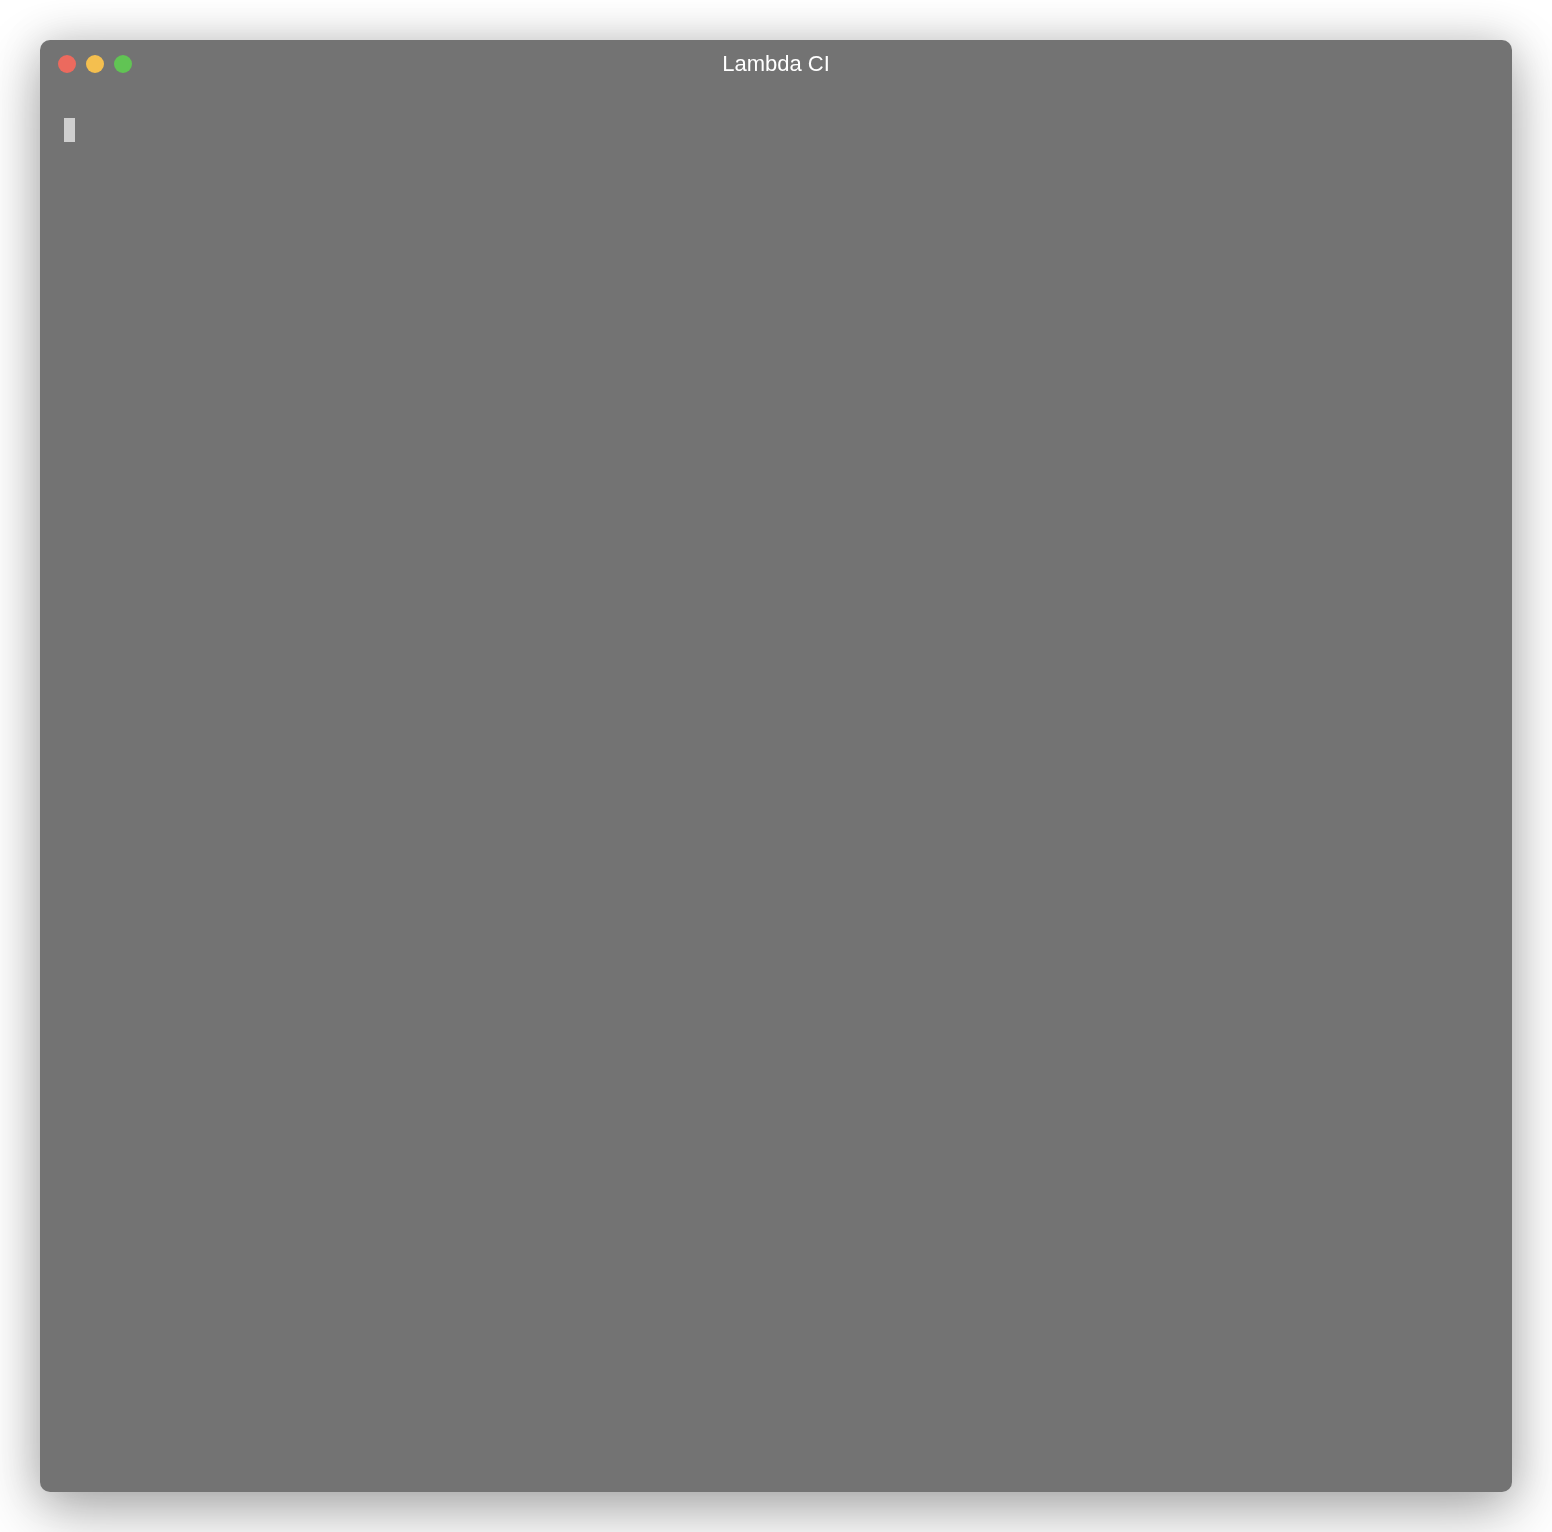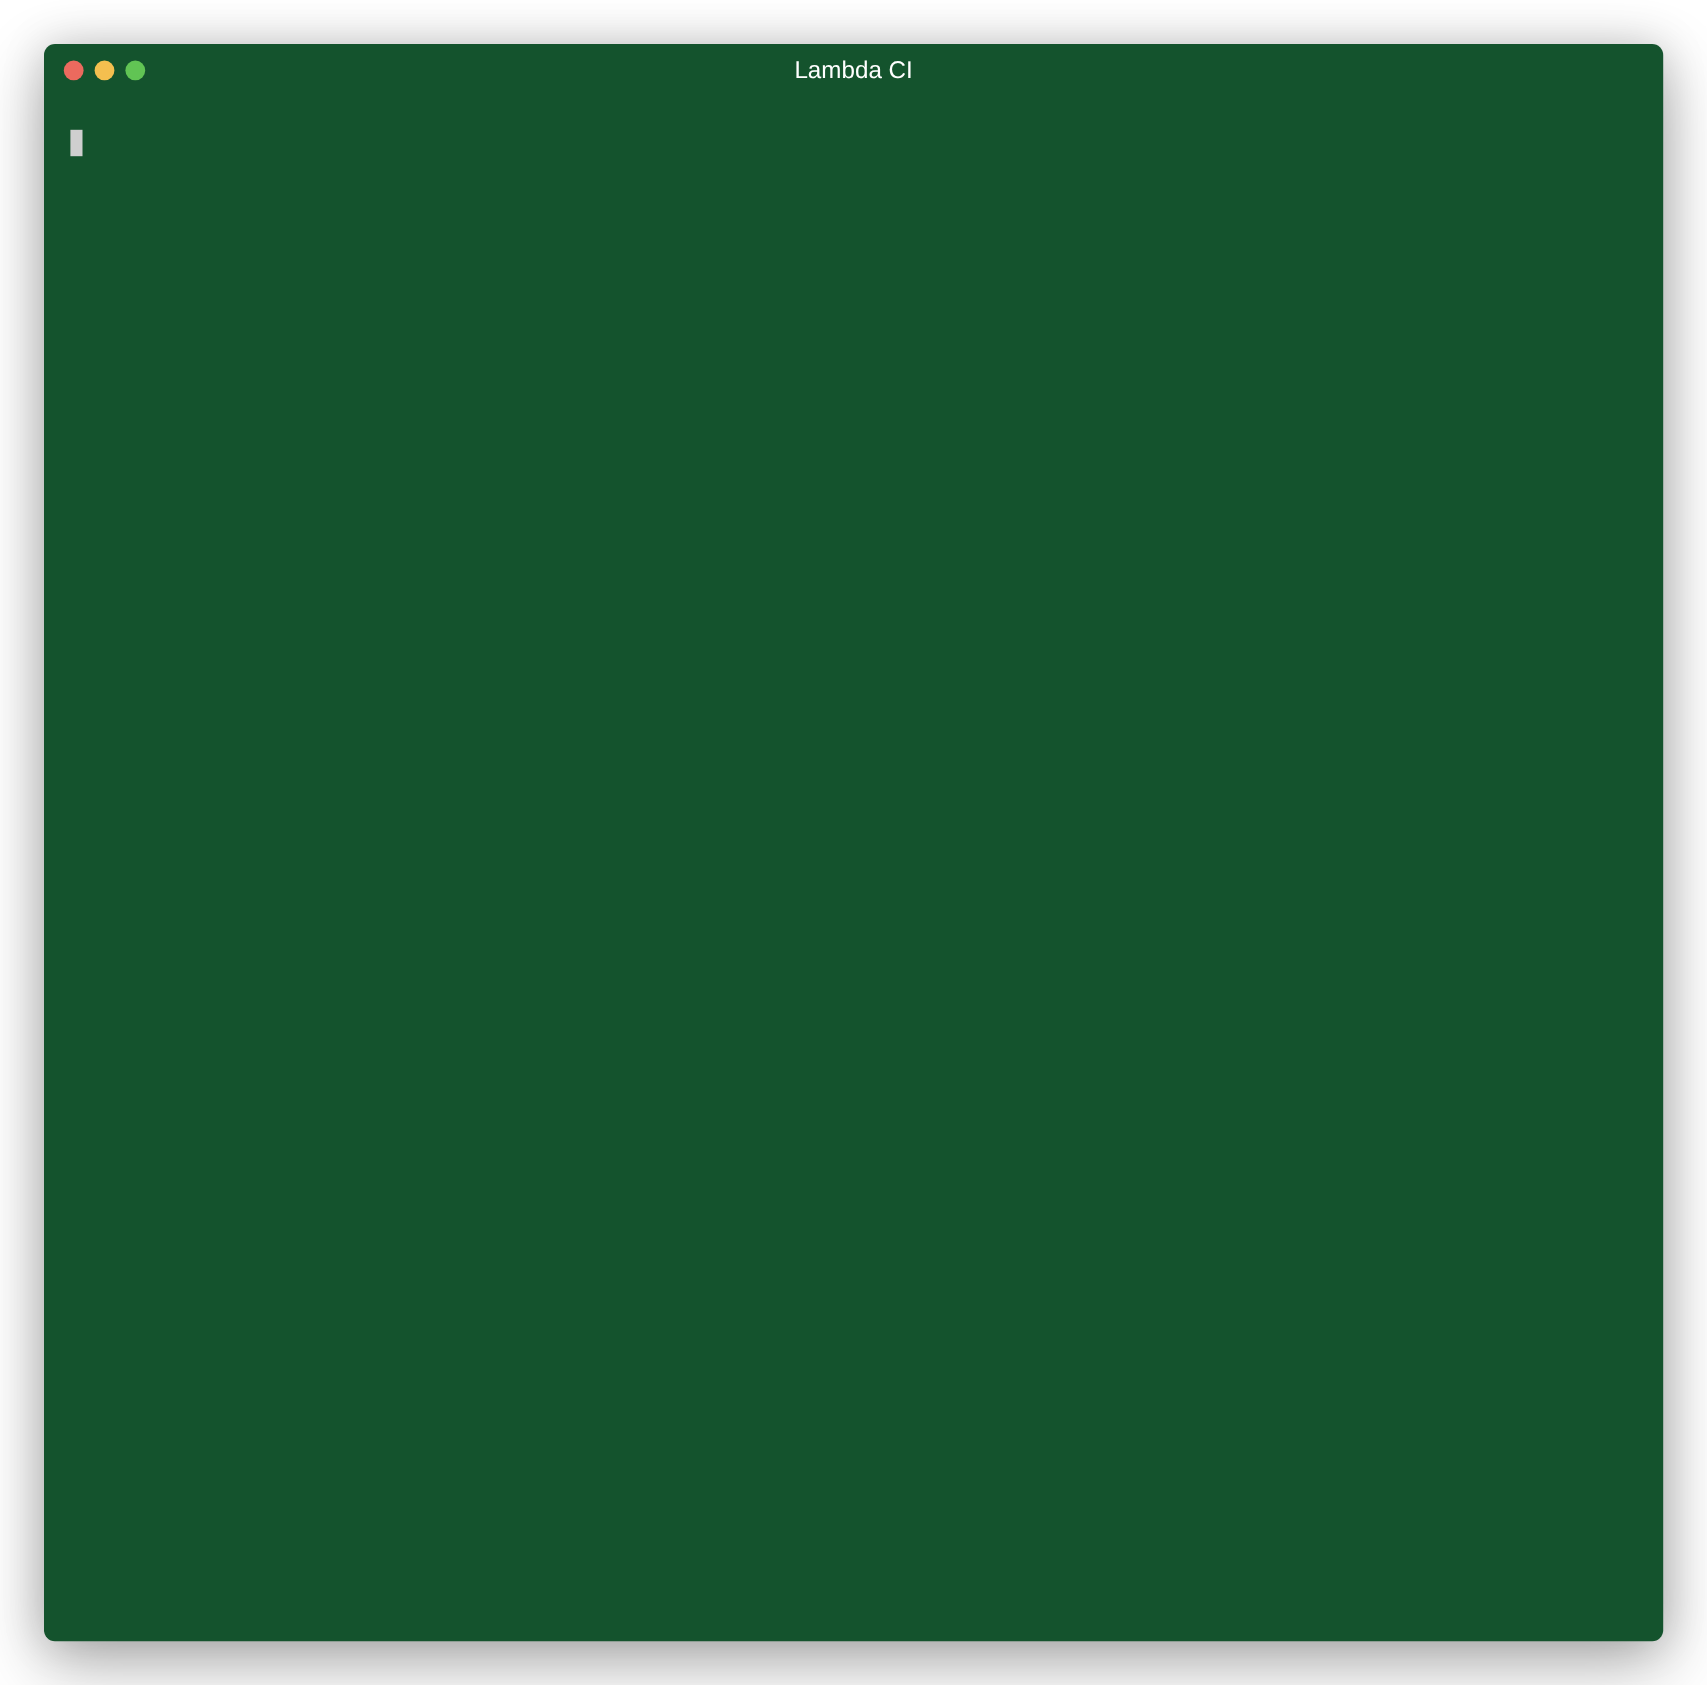--- a/index.html
+++ b/index.html
@@ -12,21 +12,21 @@
       background: #ffffff;
       font-family: -apple-system, BlinkMacSystemFont, "Segoe UI", Helvetica, Arial, sans-serif;
       width: 1552px;
       height: 1532px;
       padding: 40px;
     }
 
     .terminal-window {
       width: 100%;
       height: 100%;
-      background: #14532d;
+      background: #737373;
       border-radius: 10px;
       box-shadow: 0 20px 60px rgba(0,0,0,0.3), 0 0 40px rgba(0,0,0,0.15);
       display: flex;
       flex-direction: column;
       overflow: hidden;
     }
 
     .titlebar {
       height: 48px;
       display: flex;

